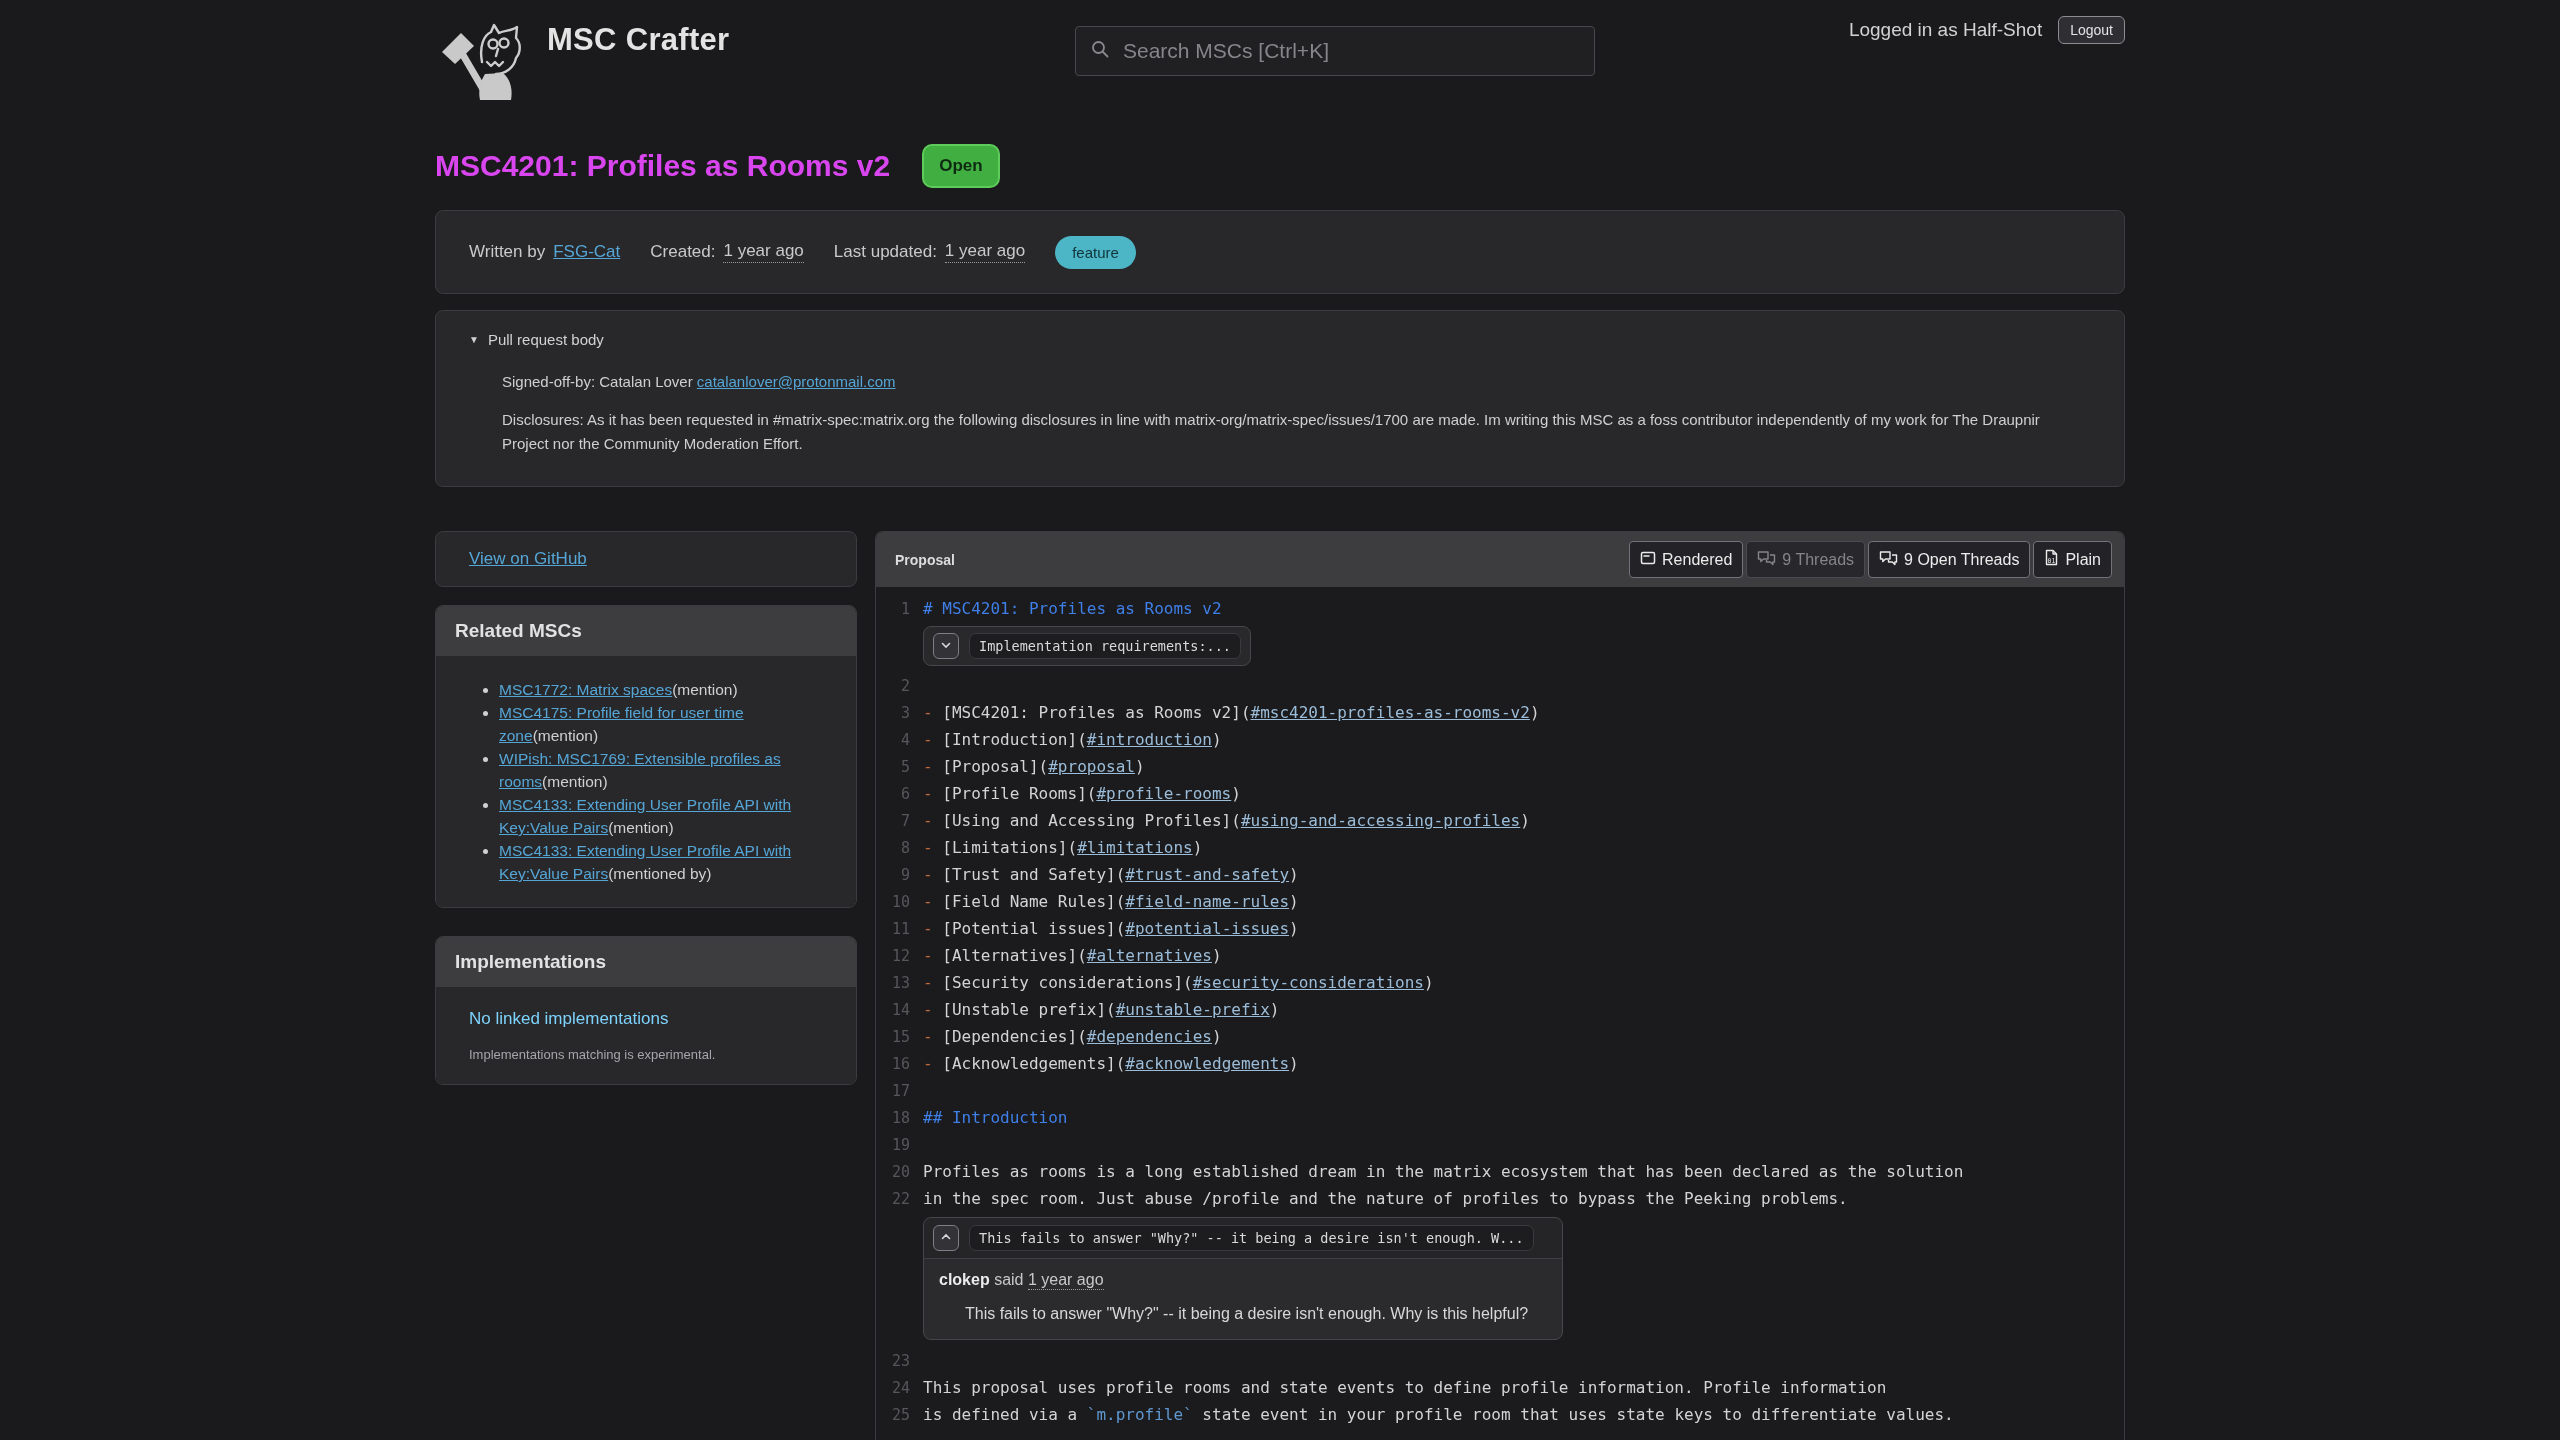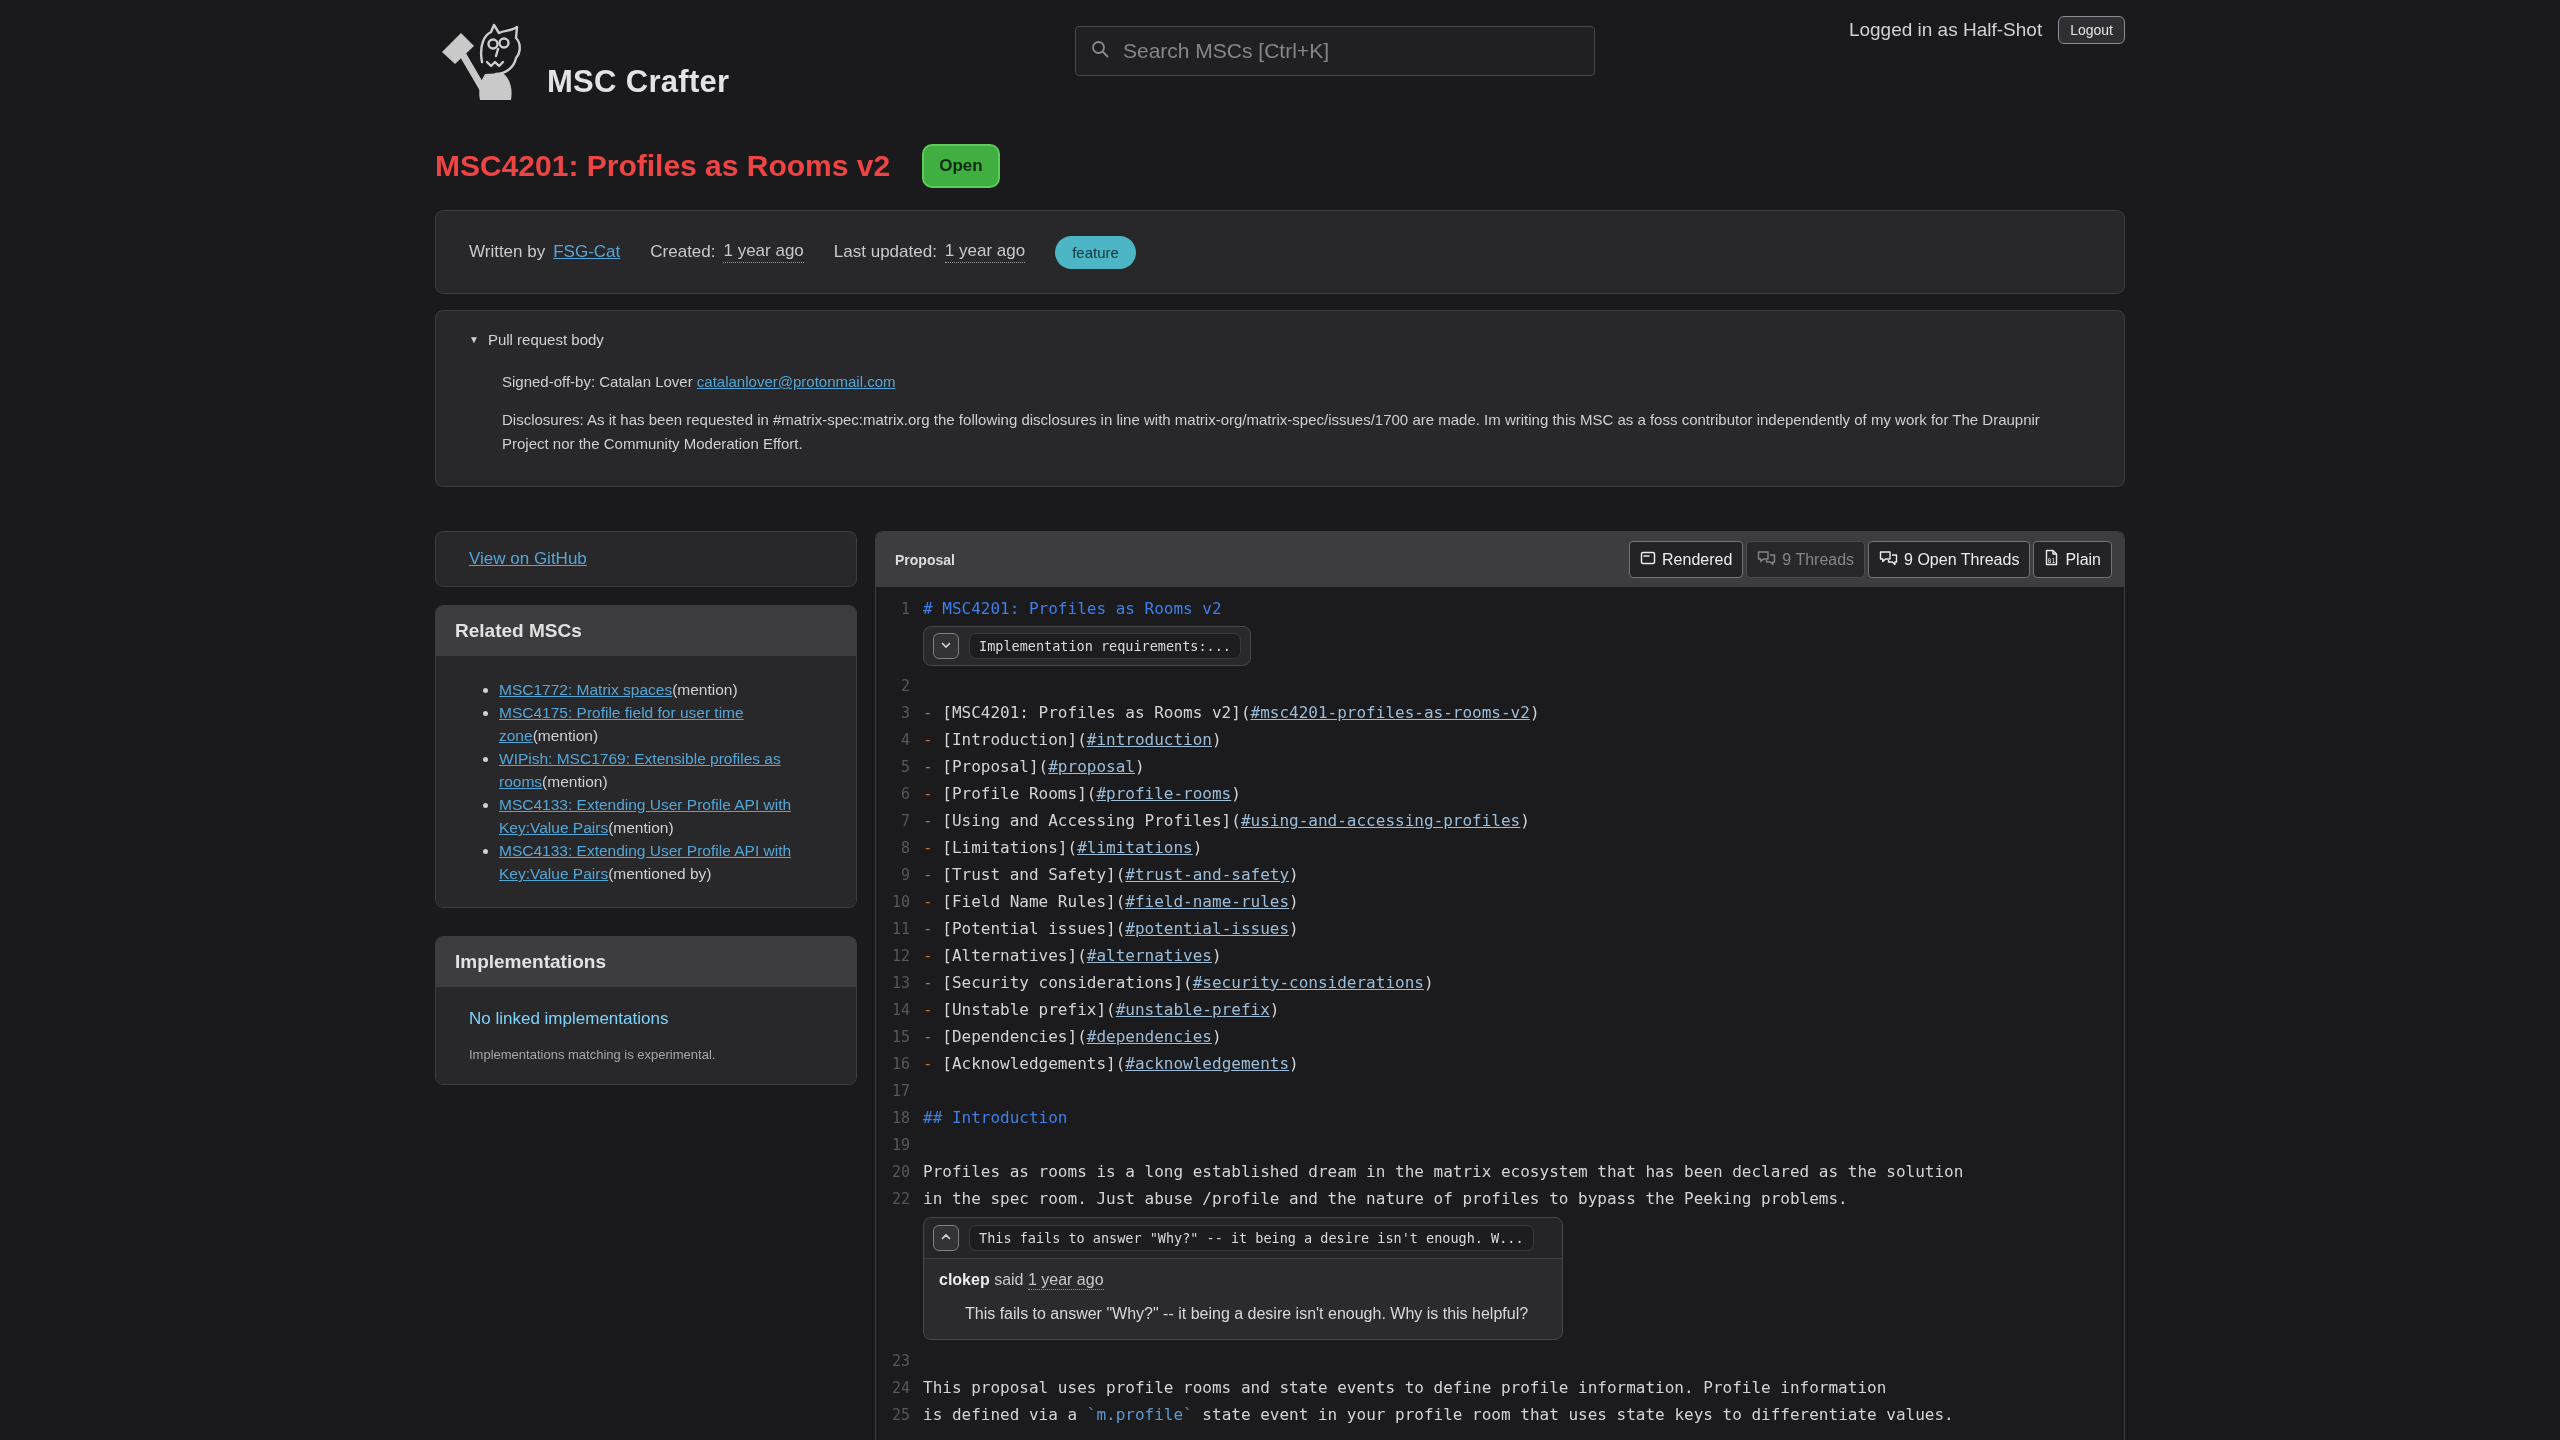--- a/index.html
+++ b/index.html
@@ -7,39 +7,39 @@
   body {
     width:2560px; height:1440px; overflow:hidden;
     background:#1a1a1c; color:#d6d6d6;
     font-family:"Liberation Sans", sans-serif;
   }
   a { cursor:pointer; }
   .wrap { width:1690px; margin:0 auto; }
 
   
   .topbar { position:relative; padding-top:22px; height:118px; }
-  .brand { display:flex; align-items:flex-end; gap:20px; }
+  .brand { display:flex; align-items:flex-start; gap:20px; }
   .app-title { font-size:31px; font-weight:bold; color:#e3e3e3; padding-bottom:6px; letter-spacing:.3px; }
   .search {
     position:absolute; left:640px; top:26px; width:520px; height:50px;
     background:#202023; border:1px solid #48484c; border-radius:4px;
     display:flex; align-items:center; gap:11px; padding:0 14px;
   }
   .search input { flex:1; background:transparent; border:none; outline:none; color:#cfcfcf; font-size:21px; font-family:inherit; }
   .search input::placeholder { color:#86868a; }
   .session { position:absolute; right:0; top:16px; display:flex; align-items:center; gap:16px; }
   .session-text { font-size:19px; color:#d2d2d4; }
   .logout {
     background:#2e2e33; border:1px solid #8c8c94; border-radius:6px;
     color:#e4e4e4; font-size:14px; padding:5px 11px; font-family:inherit; cursor:pointer;
   }
 
   
   .title-row { margin-top:26px; display:flex; align-items:center; gap:32px; }
-  .page-title { margin:0; font-size:30px; font-weight:bold; color:#ef4444; }
+  .page-title { margin:0; font-size:30px; font-weight:bold; color:#d946ef; }
   .badge-open {
     background:#41ae41; border:2px solid #5ecc5a; border-radius:10px;
     color:#0e2b12; font-weight:bold; font-size:17px; padding:10px 15px;
   }
 
   
   .meta-bar {
     margin-top:22px; background:#28282b; border:1px solid #3c3c40; border-radius:8px;
     height:84px; display:flex; align-items:center; gap:30px; padding:0 33px;
     font-size:17px; color:#c9c9cb;

